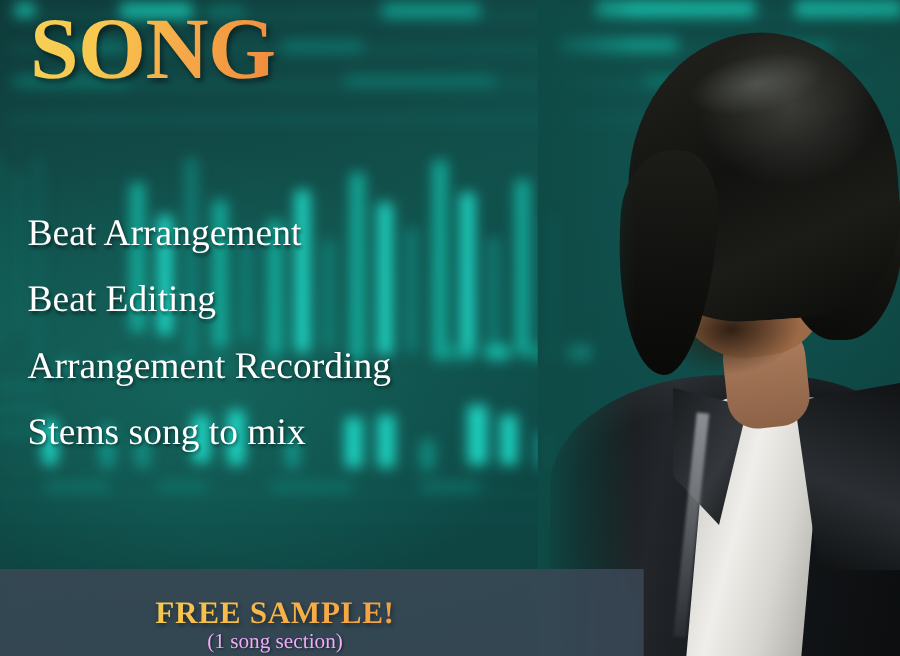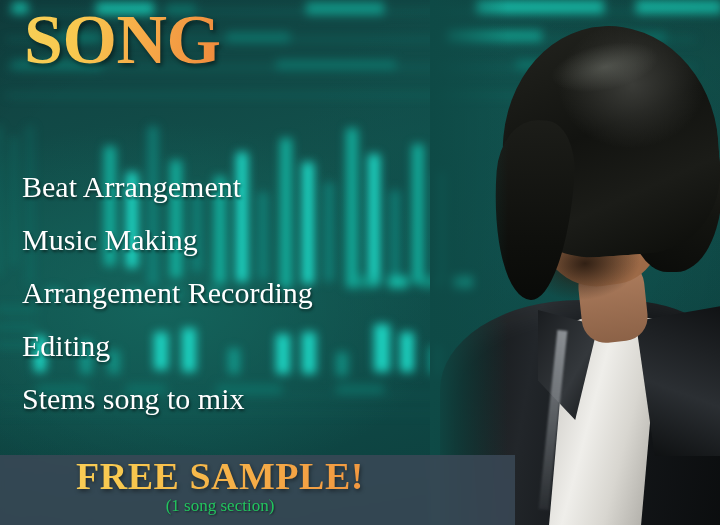--- a/index.html
+++ b/index.html
@@ -266,35 +266,35 @@
     background: rgba(58,72,86,0.86);
     backdrop-filter: blur(2px);
   }
   .banner-inner {
     position: absolute;
     left: 0; top: 0;
     width: 440px;
     text-align: center;
   }
   .free-sample {
-    margin-top: 2px;
-    font-size: 38px;
+    margin-top: 23px;
+    font-size: 25px;
     font-weight: bold;
     letter-spacing: 0.5px;
     line-height: 1.05;
     background: linear-gradient(100deg, #f9d45f 0%, #f8c74e 30%, #f4a545 65%, #ef8a3b 100%);
     -webkit-background-clip: text;
     background-clip: text;
     color: transparent;
     -webkit-text-fill-color: transparent;
     filter: drop-shadow(1px 2px 2px rgba(0,0,0,0.45));
   }
   .sub-note {
     font-size: 17px;
-    color: #22c55e;
+    color: #f0abfc;
     line-height: 1.1;
     text-shadow: 1px 1px 2px rgba(0,0,0,0.55);
   }
 </style>
 </head>
 <body>
 
 <div id="poster">
 
   <div class="bg-base"></div>
@@ -397,23 +397,22 @@
     <div class="p-hair-shine"></div>
     <div class="portrait-blend"></div>
   </div>
 
   <div class="headline">
     <span class="l1">SONG</span>
   </div>
 
   <div class="services">
     <div class="service">Beat Arrangement</div>
-    <div class="service">Music Making</div>
+    <div class="service">Beat Editing</div>
     <div class="service">Arrangement Recording</div>
-    <div class="service">Editing</div>
     <div class="service">Stems song to mix</div>
   </div>
 
   <div class="banner">
     <div class="banner-inner">
       <div class="free-sample">FREE SAMPLE!</div>
       <div class="sub-note">(1 song section)</div>
     </div>
   </div>
 

